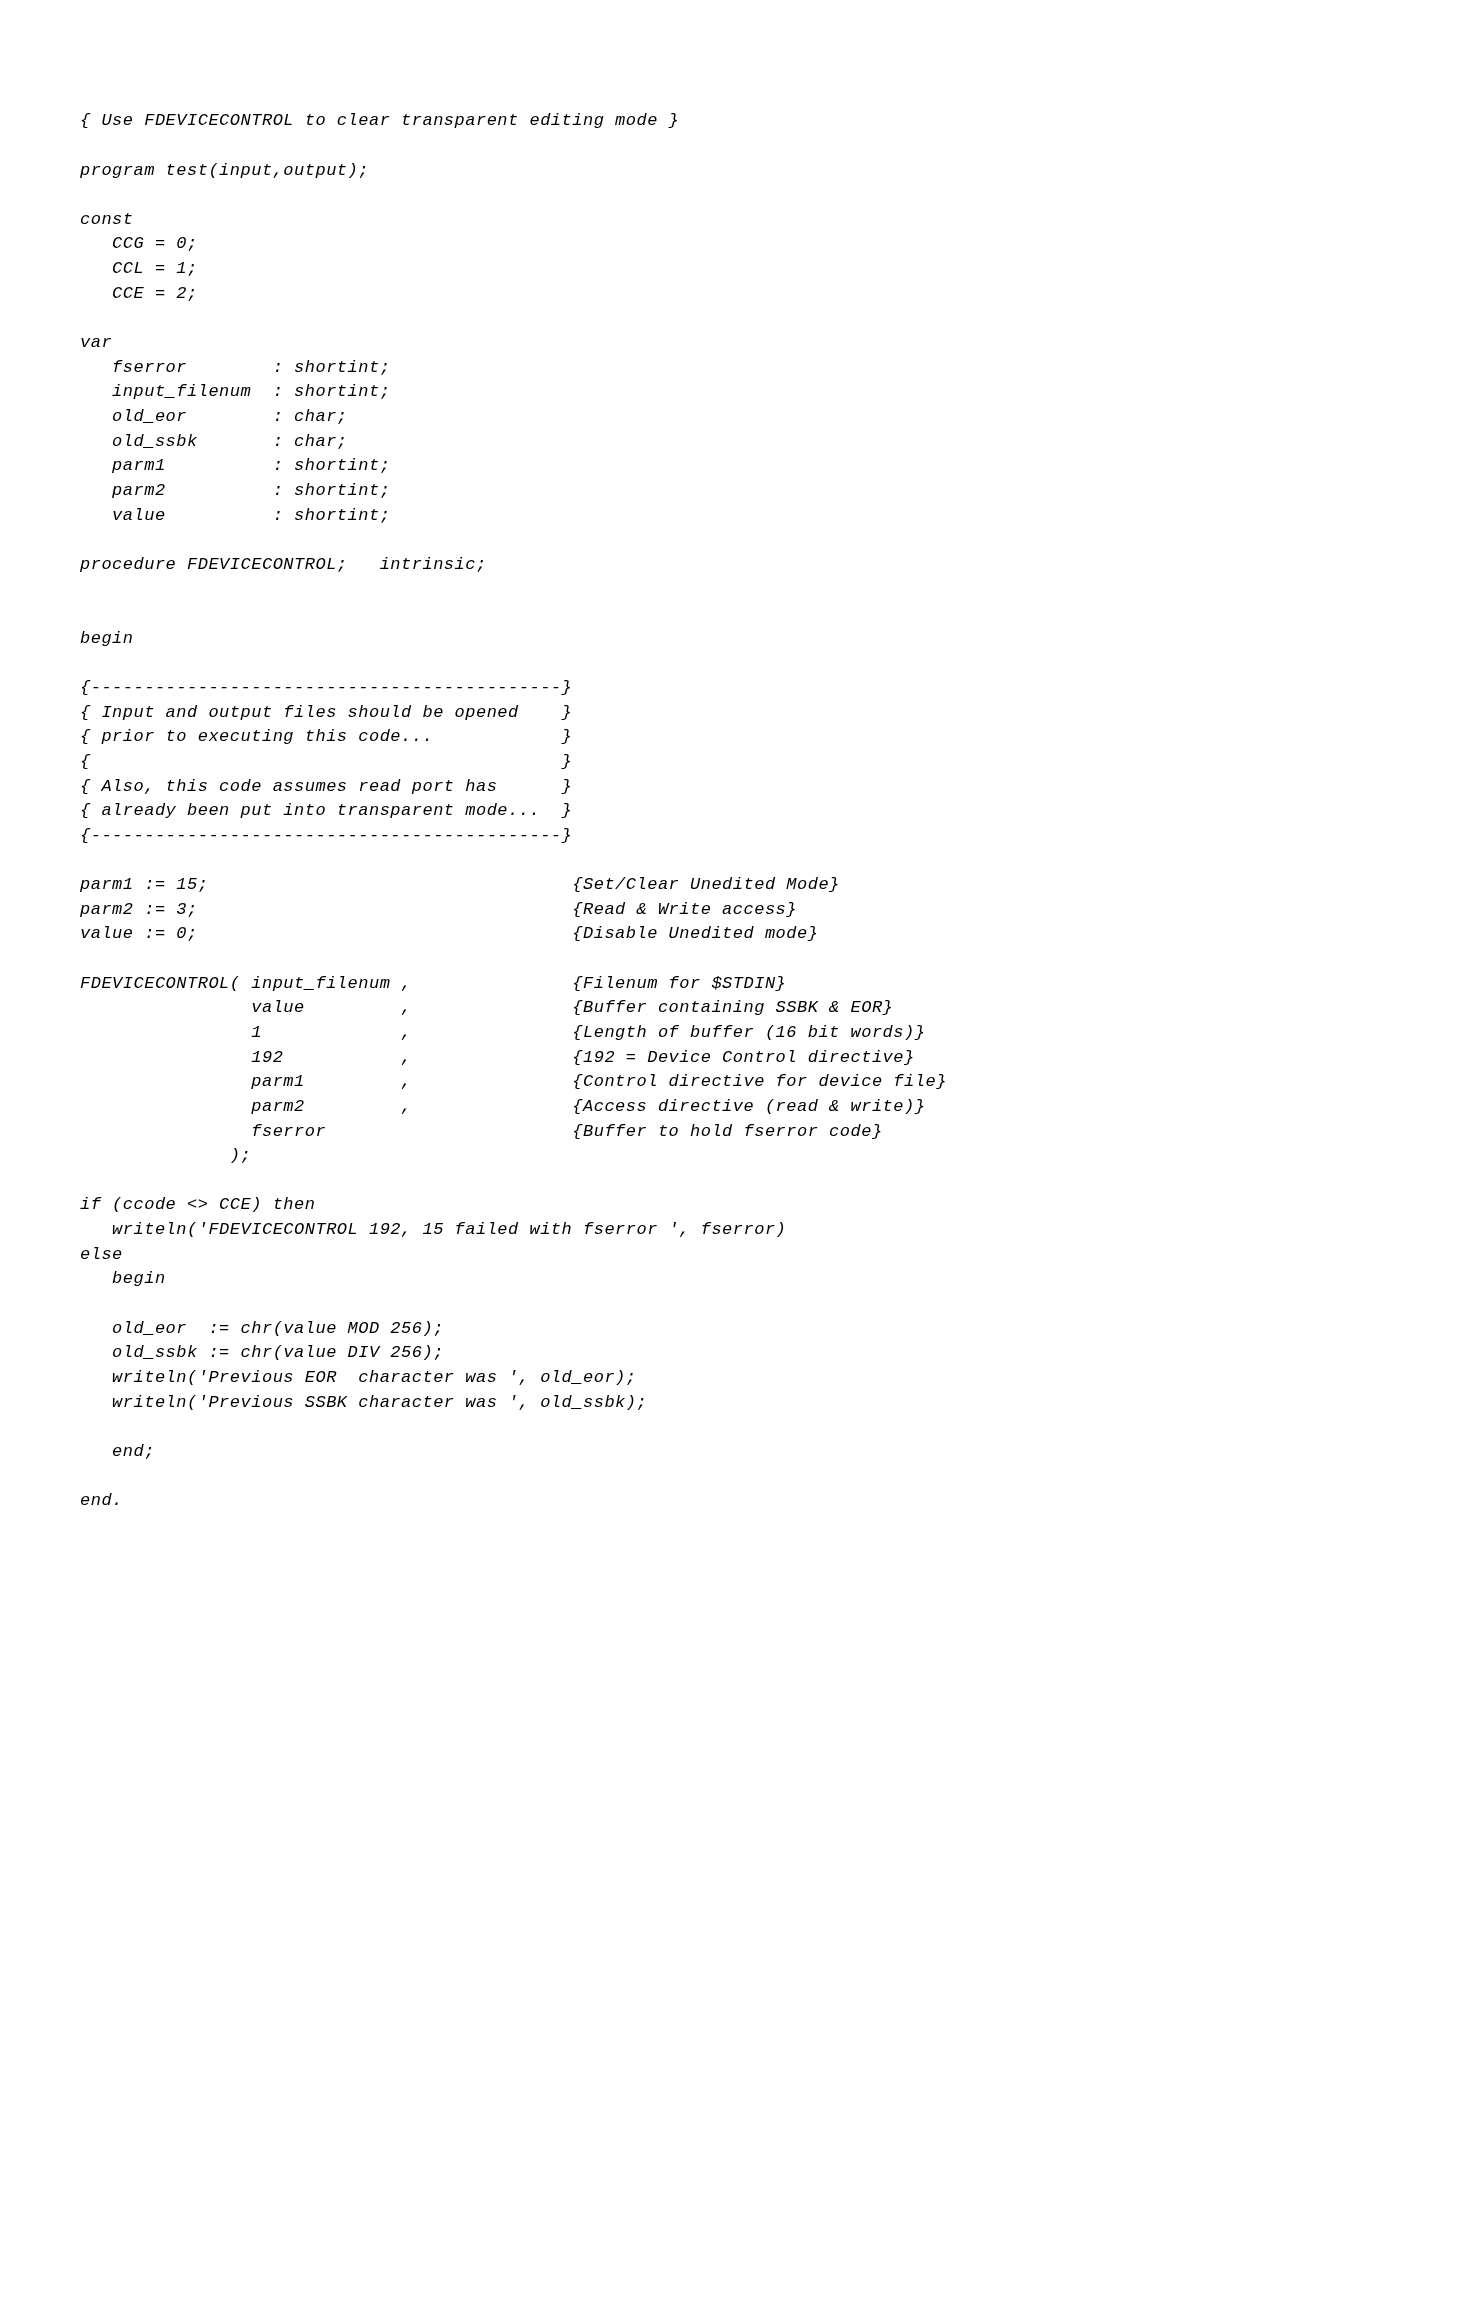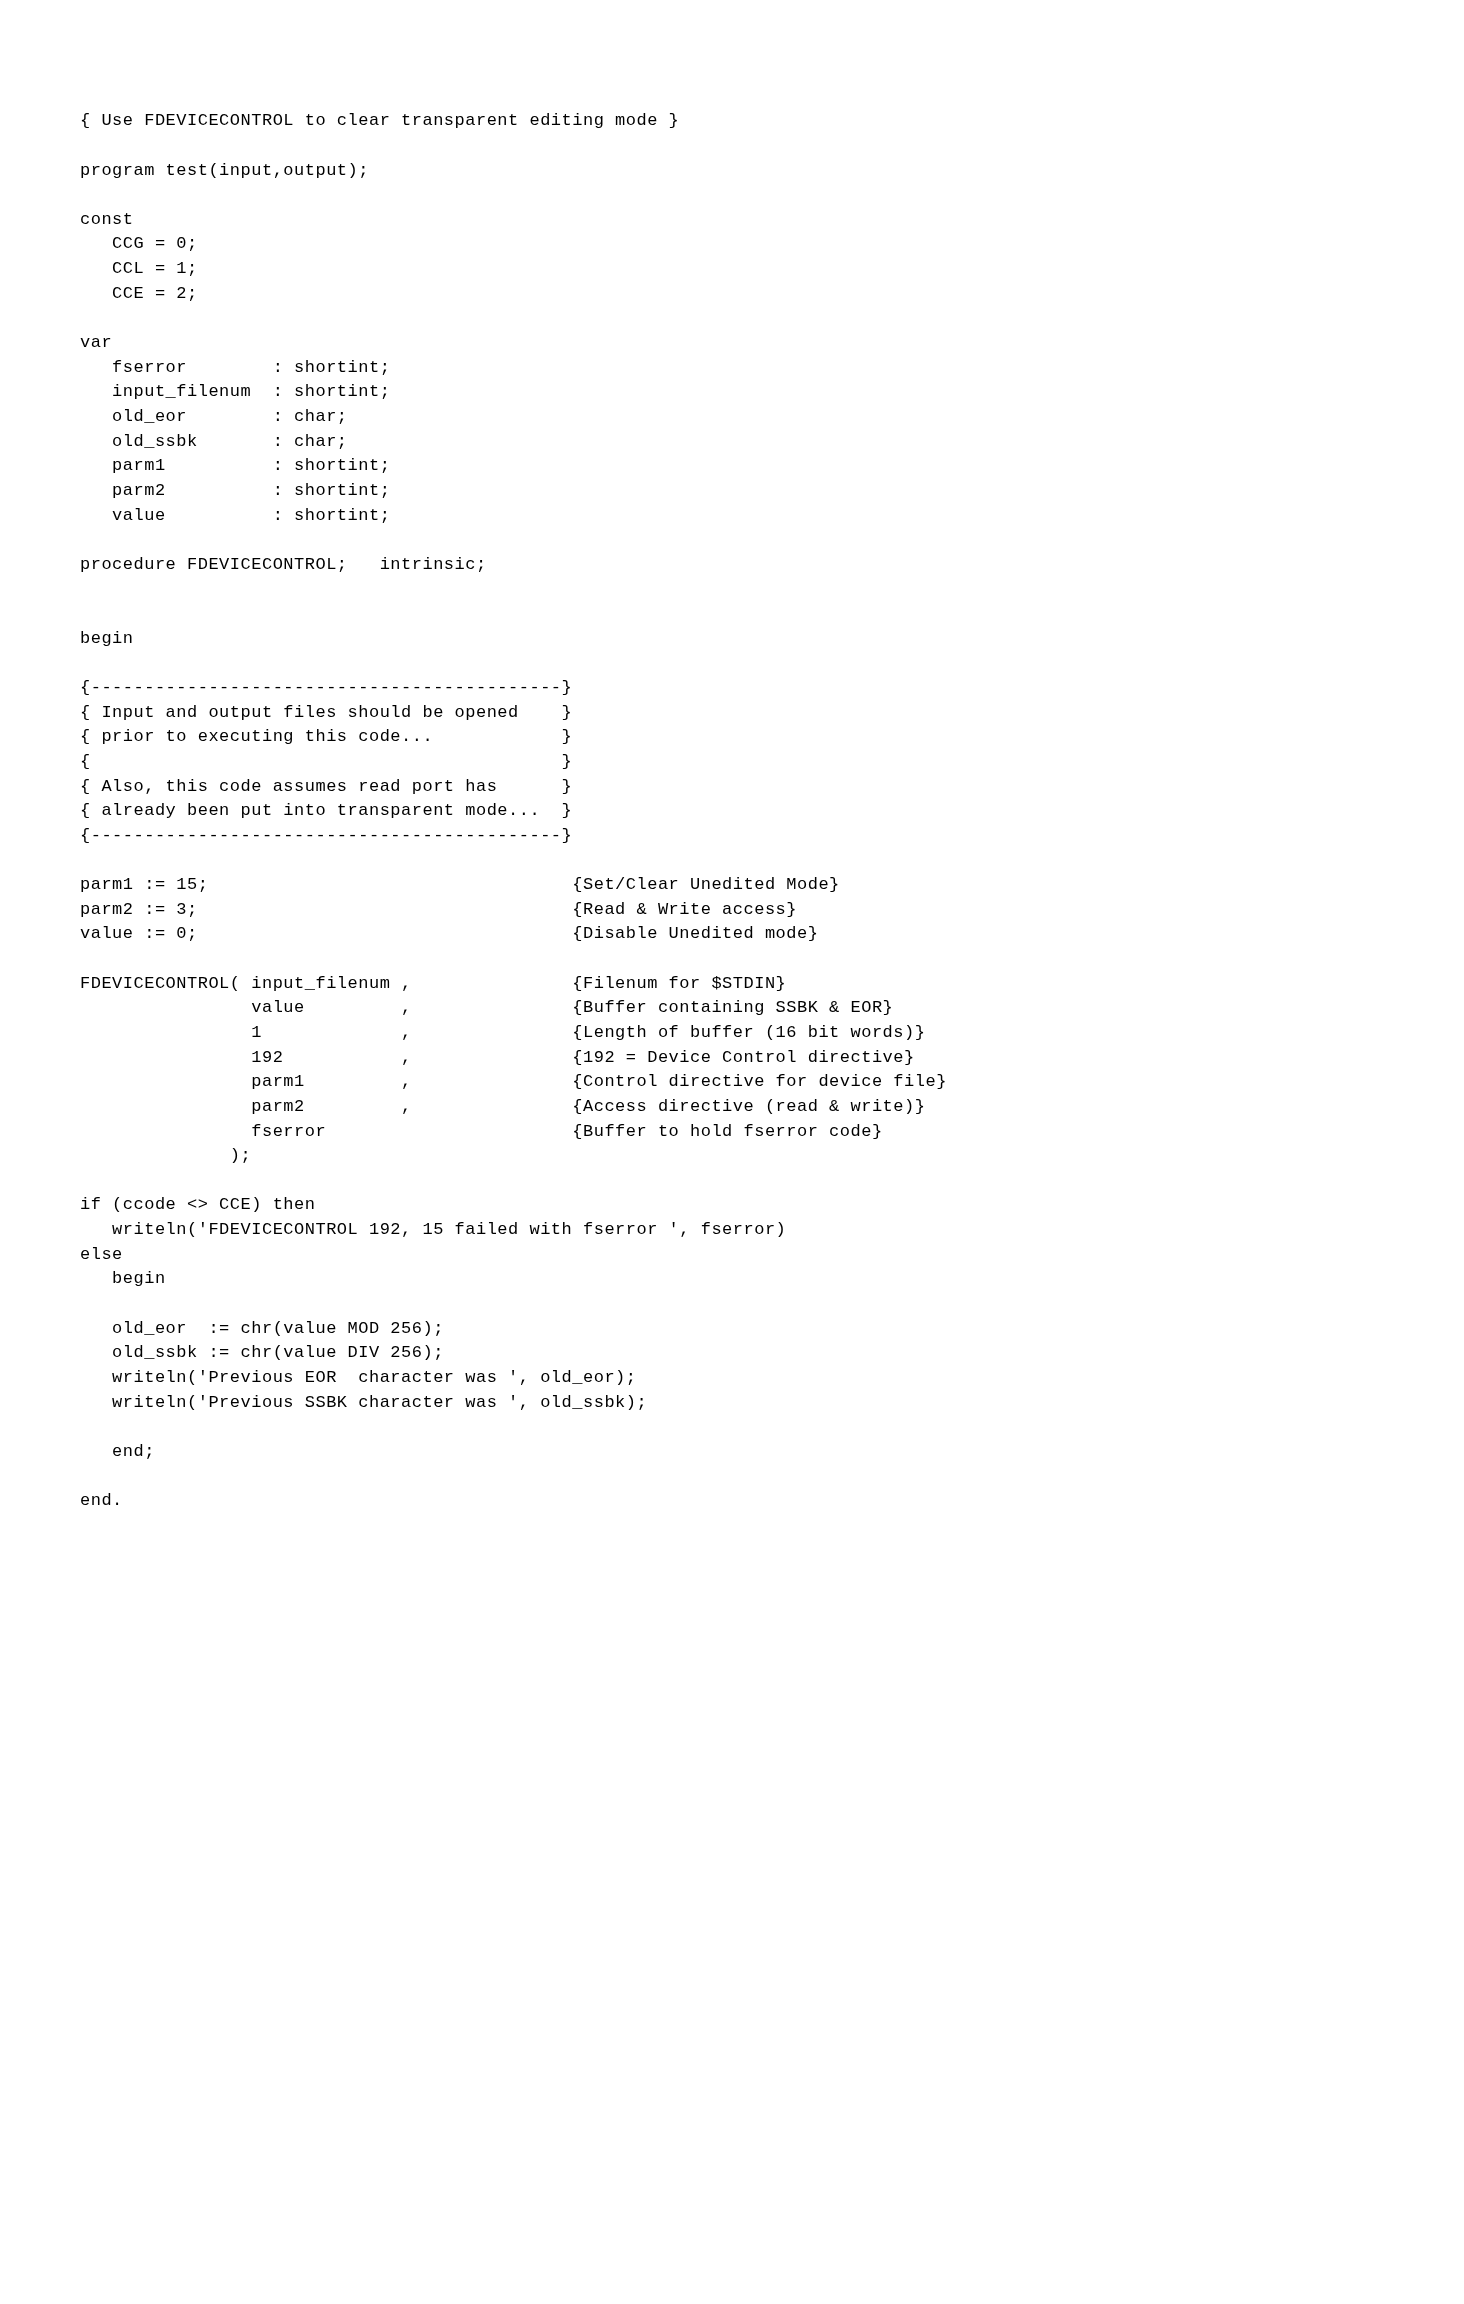--- a/index.html
+++ b/index.html
@@ -8,20 +8,21 @@
     padding: 60px 80px;
     font-family: "Courier New", Courier, monospace;
     font-size: 17px;
     line-height: 1.45;
     color: #000000;
     white-space: pre;
     letter-spacing: 0.5px;
   }
   .page {
     width: 1300px;
+    font-style: italic;
   }
 </style>
 </head>
 <body>
 
 <div class="page">{ Use FDEVICECONTROL to clear transparent editing mode }
 
 program test(input,output);
 
 const

